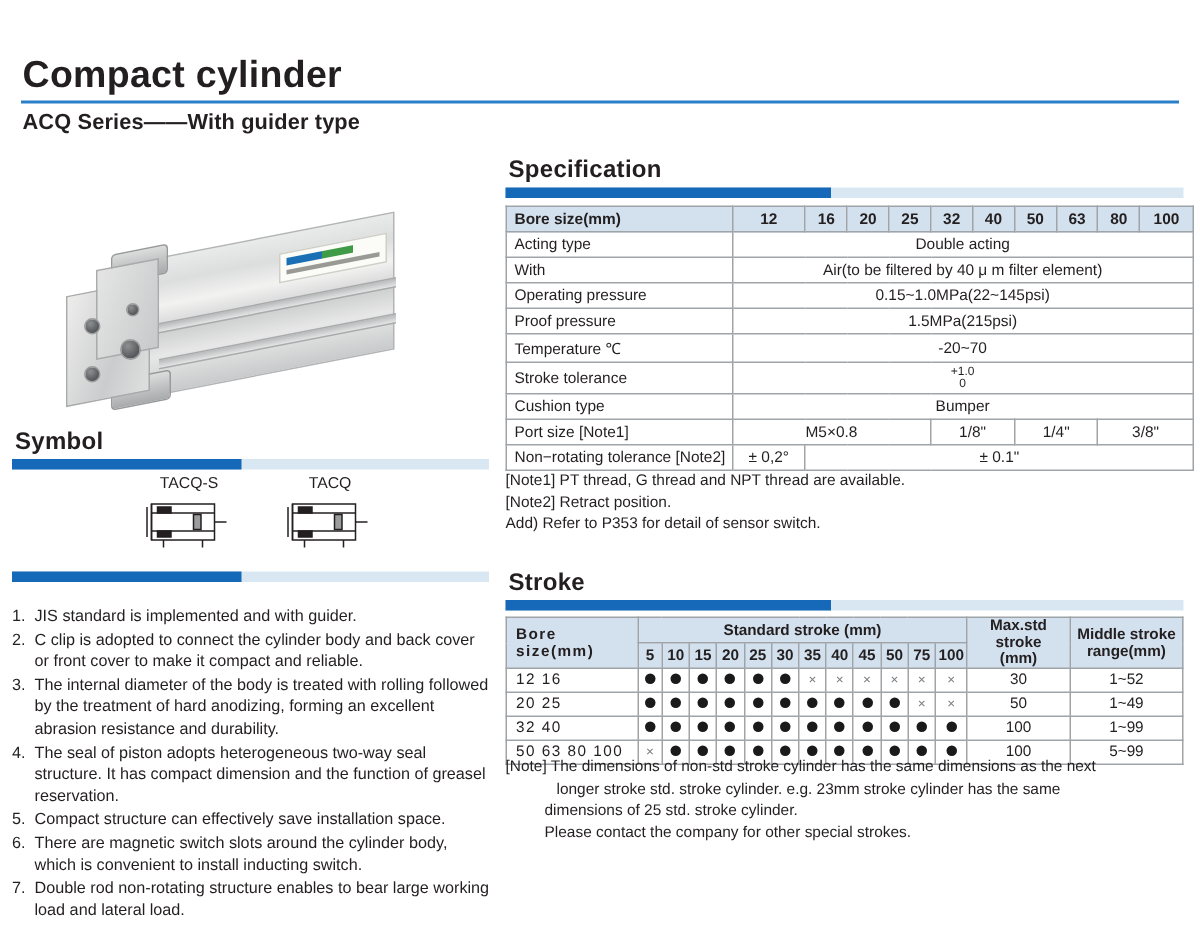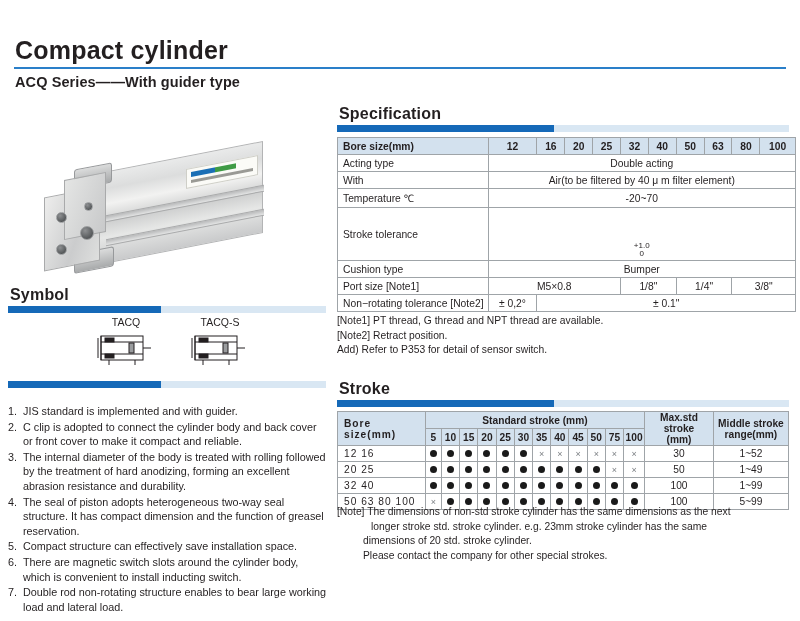--- a/index.html
+++ b/index.html
@@ -97,21 +97,21 @@
   .spec-table { position: absolute; left: 337px; top: 137px; width: 459px; font-size: 10.3px; }
   .spec-table td, .spec-table th {
     border: 1px solid #9fa4a8; padding: 2px 4px; height: 17px;
     text-align: center; font-weight: normal; color: #231f20;
   }
   .spec-table .rowhead {
     text-align: left; width: 148px; padding-left: 5px; white-space: nowrap;
   }
   .spec-table thead th { background: #d3e1ee; font-weight: bold; }
   .spec-table thead th.rowhead { text-align: left; }
-  .frac { display: inline-block; line-height: 1; font-size: 8px; vertical-align: middle; margin-top: 32px; }
+  .frac { display: inline-block; line-height: 1; font-size: 8px; vertical-align: middle; }
   .frac b { display: block; font-weight: normal; }
 
   .notes { position: absolute; font-size: 10.3px; line-height: 14.5px; }
   .spec-notes { left: 337px; top: 314px; width: 452px; }
 
   .stroke-table { position: absolute; left: 337px; top: 411px; width: 452px; font-size: 10.2px; }
   .stroke-table td, .stroke-table th {
     border: 1px solid #9fa4a8; text-align: center; height: 16px;
     font-weight: normal; padding: 0 1px;
   }
@@ -155,56 +155,56 @@
     </div>
   </div>
 
   <div class="sec-head" style="left:8px; top:286px; width:318px;">
     <div class="sec-title">Symbol</div>
     <div class="accent"></div>
   </div>
 
   <div class="symbols">
     <div class="sym-row">
+      <div class="sym">
+        <div class="sym-name">TACQ-S</div>
+        <svg width="62" height="36" viewBox="0 0 62 36">
+          <g stroke="#231f20" fill="none" stroke-width="1">
+            <rect x="6" y="5" width="42" height="24"></rect>
+            <line x1="6" y1="5" x2="6" y2="29"></line>
+            <line x1="3" y1="7" x2="3" y2="27"></line>
+            <line x1="6" y1="11" x2="48" y2="11"></line>
+            <line x1="6" y1="23" x2="48" y2="23"></line>
+            <rect x="10" y="7" width="9" height="4" fill="#231f20"></rect>
+            <rect x="10" y="23" width="9" height="4" fill="#231f20"></rect>
+            <rect x="34" y="12" width="5" height="10" fill="#9a9c9e"></rect>
+            <line x1="48" y1="17" x2="56" y2="17"></line>
+            <line x1="14" y1="29" x2="14" y2="34"></line>
+            <line x1="40" y1="29" x2="40" y2="34"></line>
+          </g>
+        </svg>
+      </div>
       <div class="sym">
         <div class="sym-name">TACQ</div>
         <svg width="62" height="36" viewBox="0 0 62 36">
           <g stroke="#231f20" fill="none" stroke-width="1">
             <rect x="6" y="5" width="42" height="24"></rect>
             <line x1="6" y1="5" x2="6" y2="29"></line>
             <line x1="3" y1="7" x2="3" y2="27"></line>
             <line x1="6" y1="11" x2="48" y2="11"></line>
             <line x1="6" y1="23" x2="48" y2="23"></line>
             <rect x="10" y="7" width="9" height="4" fill="#231f20"></rect>
             <rect x="10" y="23" width="9" height="4" fill="#231f20"></rect>
             <rect x="34" y="12" width="5" height="10" fill="#9a9c9e"></rect>
             <line x1="48" y1="17" x2="56" y2="17"></line>
             <line x1="14" y1="29" x2="14" y2="34"></line>
             <line x1="40" y1="29" x2="40" y2="34"></line>
           </g>
         </svg>
       </div>
-      <div class="sym">
-        <div class="sym-name">TACQ-S</div>
-        <svg width="62" height="36" viewBox="0 0 62 36">
-          <g stroke="#231f20" fill="none" stroke-width="1">
-            <rect x="6" y="5" width="42" height="24"></rect>
-            <line x1="6" y1="5" x2="6" y2="29"></line>
-            <line x1="3" y1="7" x2="3" y2="27"></line>
-            <line x1="6" y1="11" x2="48" y2="11"></line>
-            <line x1="6" y1="23" x2="48" y2="23"></line>
-            <rect x="10" y="7" width="9" height="4" fill="#231f20"></rect>
-            <rect x="10" y="23" width="9" height="4" fill="#231f20"></rect>
-            <rect x="34" y="12" width="5" height="10" fill="#9a9c9e"></rect>
-            <line x1="48" y1="17" x2="56" y2="17"></line>
-            <line x1="14" y1="29" x2="14" y2="34"></line>
-            <line x1="40" y1="29" x2="40" y2="34"></line>
-          </g>
-        </svg>
-      </div>
     </div>
   </div>
 
   <div class="sec-head" style="left:8px; top:381px; width:318px;">
     <div class="accent"></div>
   </div>
 
   <div class="feature-list">
     <div class="feat">
       <span class="feat-num">1.</span>
@@ -258,20 +258,28 @@
       </tr>
     </thead>
     <tbody>
       <tr>
         <td class="rowhead">Acting type</td>
         <td colspan="10">Double acting</td>
       </tr>
       <tr>
         <td class="rowhead">With</td>
         <td colspan="10">Air(to be filtered by 40 μ m filter element)</td>
+      </tr>
+      <tr>
+        <td class="rowhead">Operating pressure</td>
+        <td colspan="10">0.15~1.0MPa(22~145psi)</td>
+      </tr>
+      <tr>
+        <td class="rowhead">Proof pressure</td>
+        <td colspan="10">1.5MPa(215psi)</td>
       </tr>
       <tr>
         <td class="rowhead">Temperature  ℃</td>
         <td colspan="10">-20~70</td>
       </tr>
       <tr>
         <td class="rowhead">Stroke tolerance</td>
         <td colspan="10">
           <span class="frac">
             <b>+1.0</b>
@@ -409,17 +417,17 @@
           <td class="mark"><span class="dot"></span></td>
           <td>100</td>
           <td>5~99</td>
         </tr>
       </tbody>
   </table>
 
   <div class="notes stroke-notes">
     <div>[Note] The dimensions of non-std stroke cylinder has the same dimensions as the next</div>
     <div class="note-ind">longer stroke std. stroke cylinder. e.g. 23mm stroke cylinder has the same</div>
-    <div class="note-ind2">dimensions of 20 std. stroke cylinder.</div>
+    <div class="note-ind2">dimensions of 25 std. stroke cylinder.</div>
     <div class="note-ind2">Please contact the company for other special strokes.</div>
   </div>
 
 </div>
 
 </body></html>

